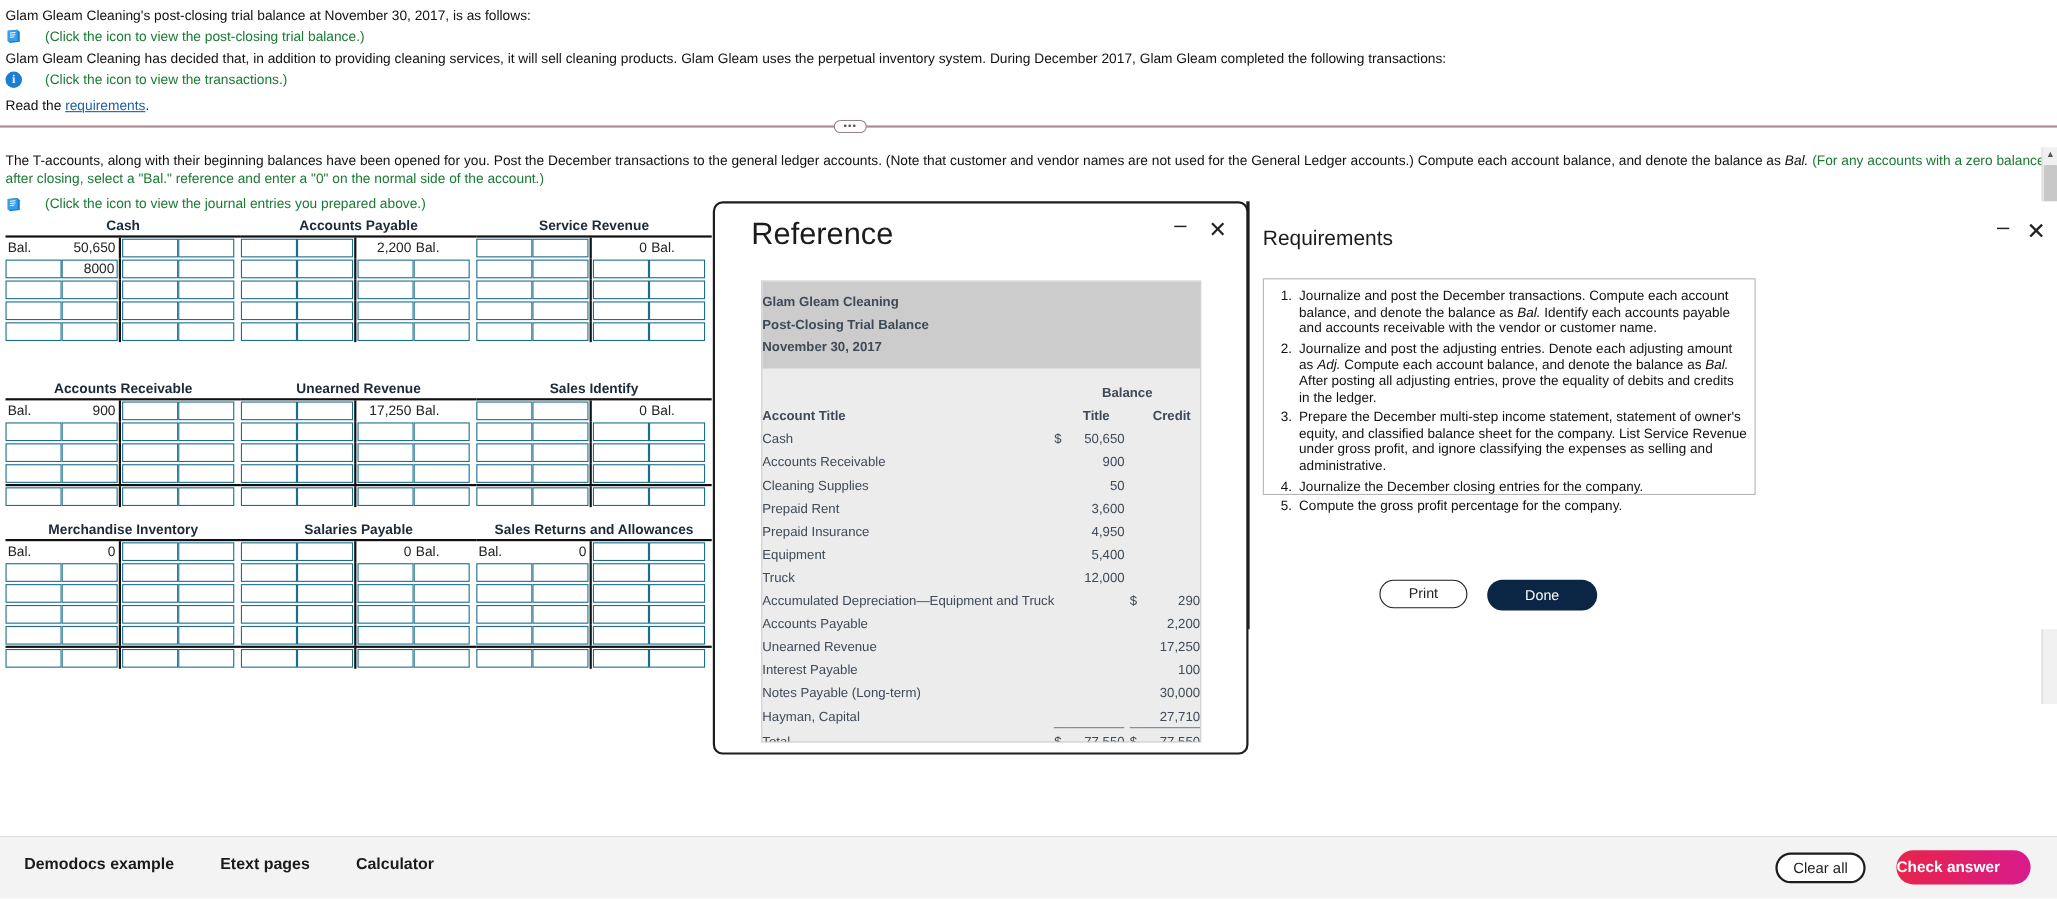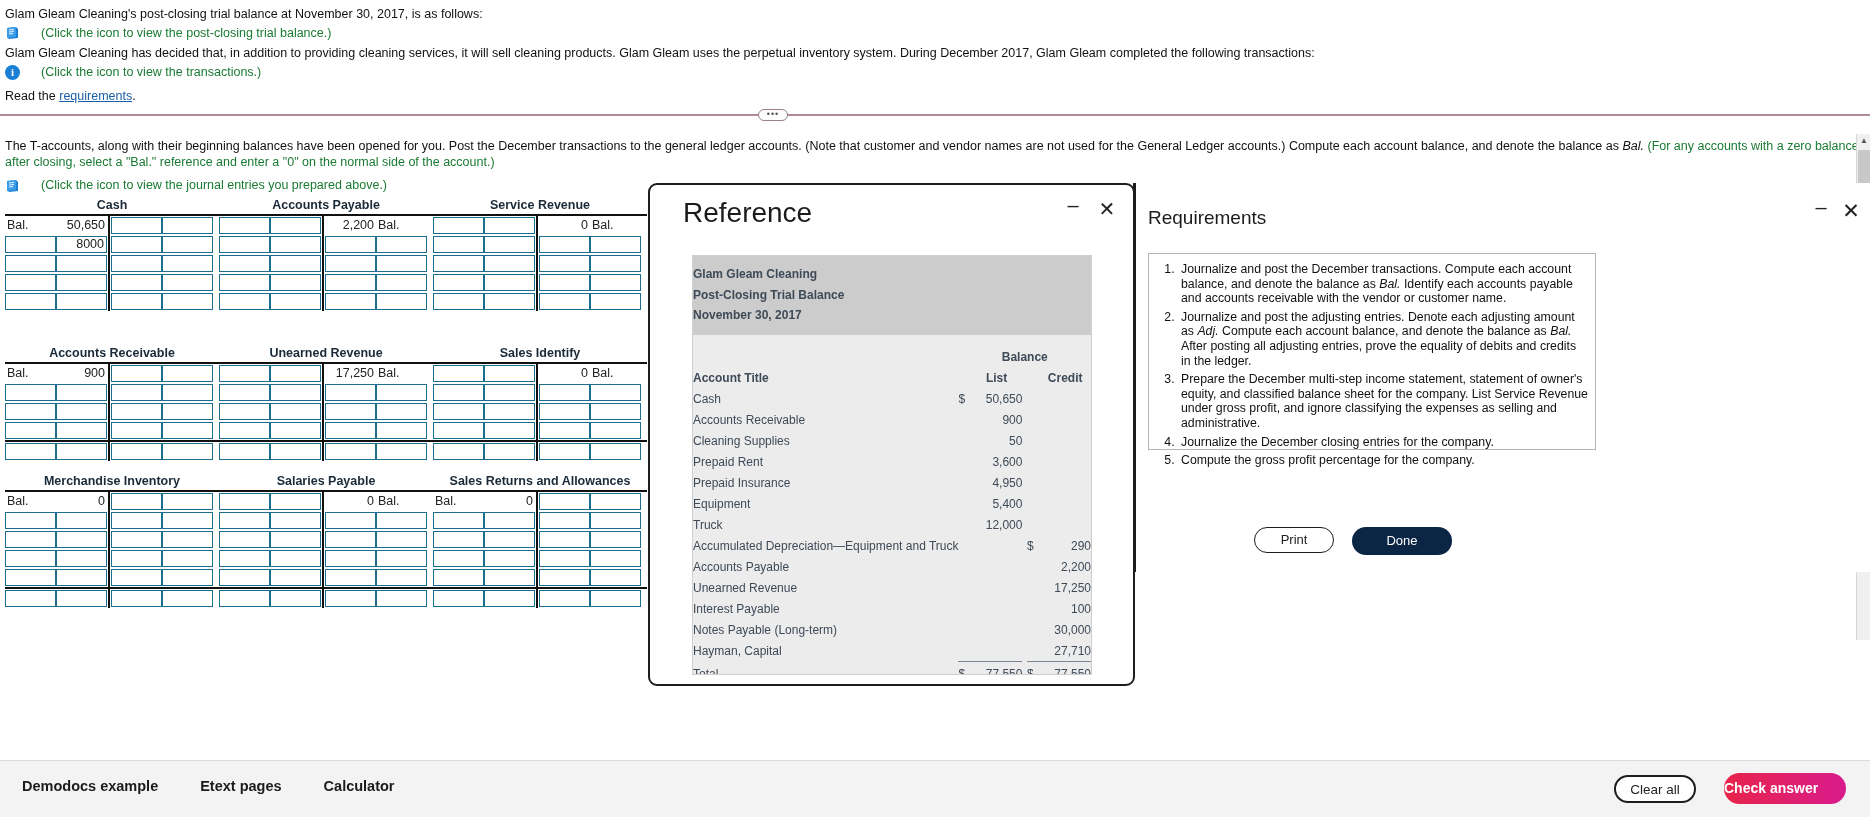--- a/index.html
+++ b/index.html
@@ -673,21 +673,21 @@
             <tr>
               <td colspan="6" style="height:12px"></td>
             </tr>
             <tr class="tb-balhead">
               <td class="tb-acct"></td>
               <td colspan="5" style="text-align: center; font-weight: bold;">Balance</td>
             </tr>
             <tr class="tb-colhead">
               <td class="tb-acct" style="text-align: left;">Account Title</td>
               <td class="tb-dollar"></td>
-              <td class="tb-num">List</td>
+              <td class="tb-num">Title</td>
               <td class="tb-gap"></td>
               <td class="tb-dollar"></td>
               <td class="tb-num">Credit</td>
             </tr>
             <tr>
               <td class="tb-acct">Cash</td>
               <td class="tb-dollar">$</td>
               <td class="tb-num">50,650</td>
               <td class="tb-gap"></td>
               <td class="tb-dollar"></td>

